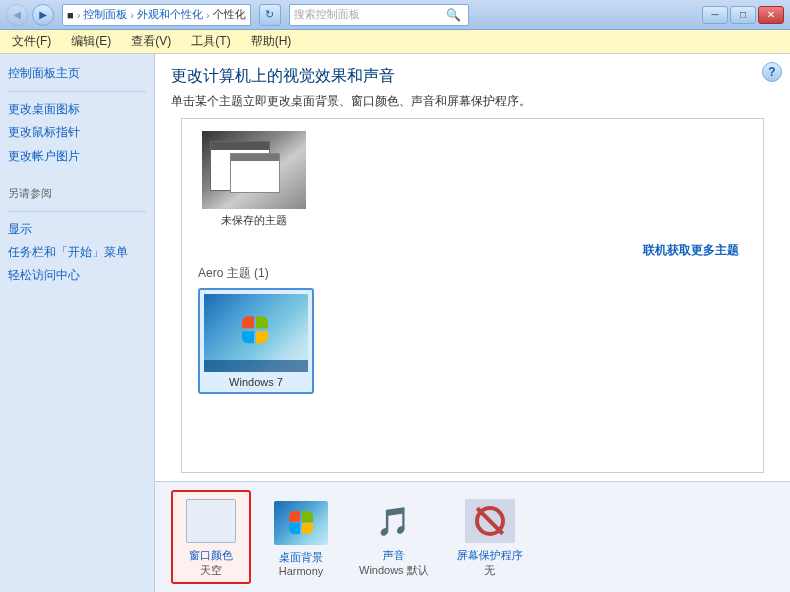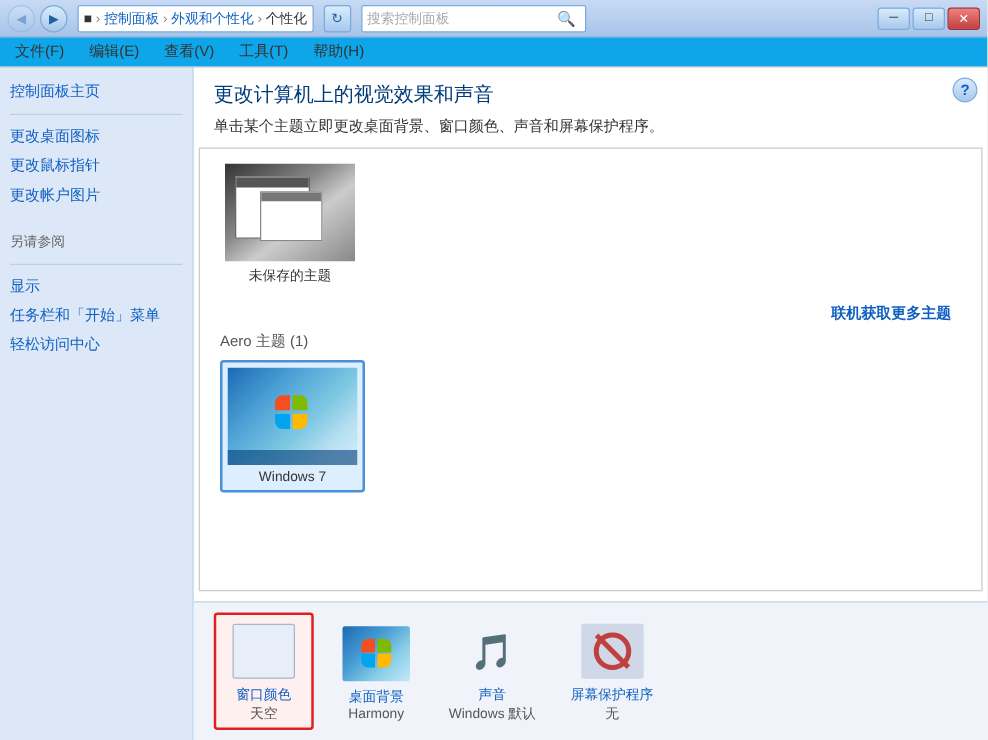--- a/index.html
+++ b/index.html
@@ -102,21 +102,21 @@
     }
     .ctrl-btn.close-btn {
       background: linear-gradient(to bottom, #f08080, #c04040);
       border-color: #a03030;
       color: white;
     }
 
     
     .menu-bar {
       height: 24px;
-      background: #0ea5e9;
+      background: #fef9c3;
       display: flex;
       align-items: center;
       padding: 0 6px;
       gap: 8px;
       border-bottom: 1px solid #ccc;
     }
     .menu-item {
       padding: 2px 6px;
       cursor: pointer;
       color: #333;
@@ -181,21 +181,21 @@
       font-size: 12px;
       color: #333;
     }
 
     
     .themes-scroll {
       flex: 1;
       overflow-y: auto;
       padding: 8px 16px 16px;
       border: 1px solid #ccc;
-      margin: 0 4px 8px;
+      margin: 0 26px 8px;
       position: relative;
     }
 
     .section-label {
       font-size: 12px;
       color: #555;
       margin-bottom: 6px;
     }
 
     .themes-grid {

